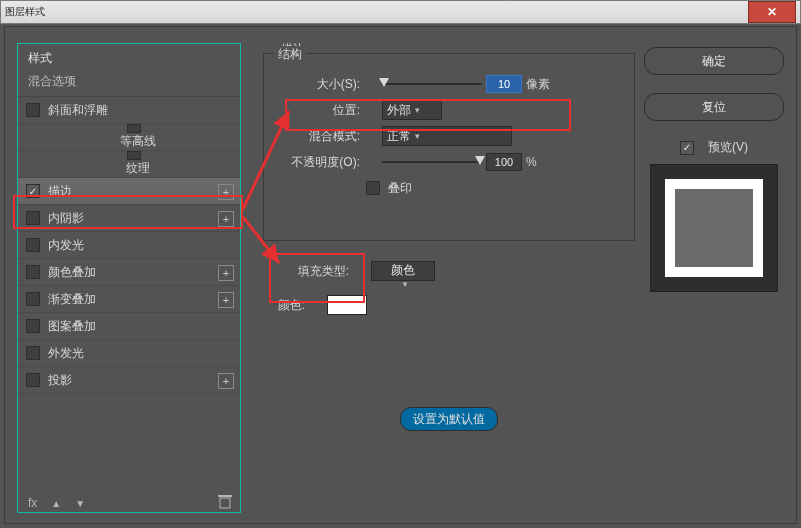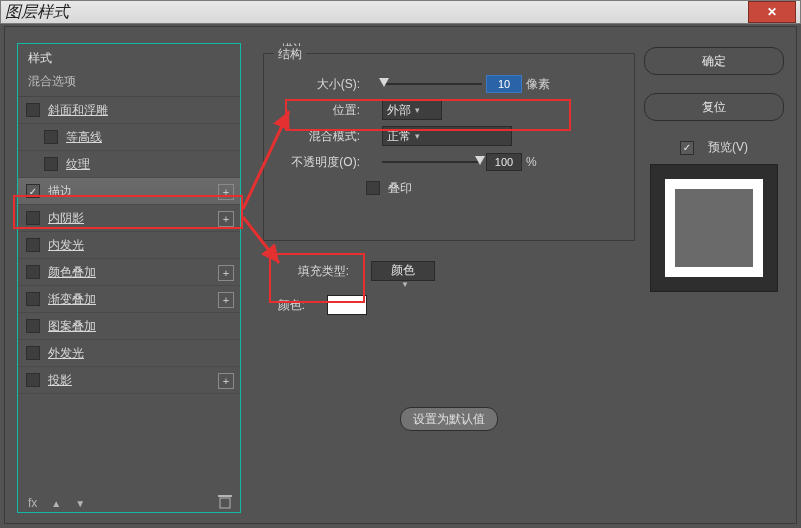--- a/index.html
+++ b/index.html
@@ -1,25 +1,25 @@
 <!DOCTYPE html>
 <html><head>
 <meta charset="utf-8">
 <style>
   html,body{margin:0;padding:0;font-family:"Microsoft YaHei",Arial,sans-serif;font-size:12px;color:#d8d8d8;background:#535353;}
   .window{width:801px;height:528px;background:#535353;position:relative;box-sizing:border-box;}
   .titlebar{height:22px;background:linear-gradient(#e8e8e8,#d8d8d8);border:1px solid #7a7a7a;color:#222;display:flex;align-items:center;padding:0 4px;position:relative;}
-  .titlebar .ttl{font-size:16px;font-style:italic;}
+  .titlebar .ttl{font-size:10px;}
   .closebtn{position:absolute;right:4px;top:0;width:46px;height:20px;background:#c8493b;border:1px solid #7a2e25;display:flex;align-items:center;justify-content:center;color:#fff;font-weight:bold;}
   .body{position:absolute;left:4px;right:4px;top:26px;bottom:4px;border:1px solid #3a3a3a;background:#535353;}
   .leftpanel{position:absolute;left:12px;top:16px;width:222px;bottom:10px;border:1px solid #14b8a6;background:#535353;}
   .lp-head{padding:6px 10px;color:#e0e0e0;}
   .lp-sub{padding:0 10px 6px 10px;color:#bdbdbd;border-bottom:1px solid #464646;}
-  .row{height:26px;display:flex;align-items:center;padding:0 8px;border-bottom:1px solid #4a4a4a;position:relative;text-decoration:underline;}
-  .row.indent{padding-left:26px;}
+  .row{height:26px;display:flex;align-items:center;padding:0 8px;border-bottom:1px solid #4a4a4a;position:relative;}
+  .row.indent{padding-left:26px;flex-direction:column;}
   .chk{width:12px;height:12px;border:1px solid #2e2e2e;background:#3e3e3e;margin-right:8px;display:inline-flex;align-items:center;justify-content:center;font-size:10px;color:#e8e8e8;}
   .chk.on{background:#5a5a5a;}
   .row.sel{background:linear-gradient(#6b6b6b,#646464);}
   .plus{position:absolute;right:6px;top:6px;width:14px;height:14px;border:1px solid #8a8a8a;display:flex;align-items:center;justify-content:center;font-size:11px;color:#c8c8c8;}
   .highlight{position:absolute;border:2px solid #e43030;pointer-events:none;}
   .hl-stroke{left:8px;top:168px;width:226px;height:30px;}
   .fx-line{position:absolute;left:10px;bottom:2px;display:flex;align-items:center;gap:14px;color:#b4b4b4;}
   .trash{position:absolute;right:8px;bottom:2px;color:#b4b4b4;}
   
   .center{position:absolute;left:258px;top:16px;width:372px;bottom:40px;}
@@ -32,21 +32,21 @@
   .slider .track{position:absolute;top:6px;left:0;right:0;height:2px;background:#2e2e2e;}
   .slider .thumb{position:absolute;top:1px;width:0;height:0;border-left:5px solid transparent;border-right:5px solid transparent;border-top:9px solid #d8d8d8;}
   .numinput{width:34px;height:16px;background:#3e3e3e;border:1px solid #2a2a2a;color:#e8e8e8;text-align:center;font-size:11px;margin:0 4px;display:flex;align-items:center;justify-content:center;}
   .numinput.hl{border:1px solid #3a78c7;background:#2b63a8;color:#fff;}
   .unit{color:#d0d0d0;}
   .drop{height:18px;background:#3e3e3e;border:1px solid #2a2a2a;display:flex;align-items:center;padding:0 4px;color:#e0e0e0;}
   .dchev{margin-left:4px;font-size:9px;color:#bbb;}
   
   .g-fill{margin-top:18px;}
   .swatch{width:38px;height:18px;background:#fff;border:1px solid #222;}
-  .btn2{height:22px;padding:0 12px;background:#737373;border:1px solid #2e2e2e;border-radius:11px;color:#e0e0e0;display:inline-flex;align-items:center;justify-content:center;}
+  .btn2{height:22px;padding:0 12px;background:#0369a1;border:1px solid #2e2e2e;border-radius:11px;color:#e0e0e0;display:inline-flex;align-items:center;justify-content:center;}
   .center-btns{display:flex;gap:12px;justify-content:center;margin-top:14px;}
   
   .right{position:absolute;right:12px;top:20px;width:140px;}
   .rbtn{height:26px;background:#525252;border:1px solid #2e2e2e;border-radius:12px;display:flex;align-items:center;justify-content:center;margin-bottom:18px;color:#e8e8e8;}
   .prevrow{display:flex;align-items:center;justify-content:center;gap:6px;margin:6px 0 8px 0;}
   .preview{width:126px;height:126px;background:#2e2e2e;border:1px solid #222;display:flex;align-items:center;justify-content:center;margin:0 auto;}
   .preview .box{width:78px;height:78px;border:10px solid #fff;background:#6a6a6a;}
   
   .arrow{position:absolute;pointer-events:none;}
   svg{display:block;}

